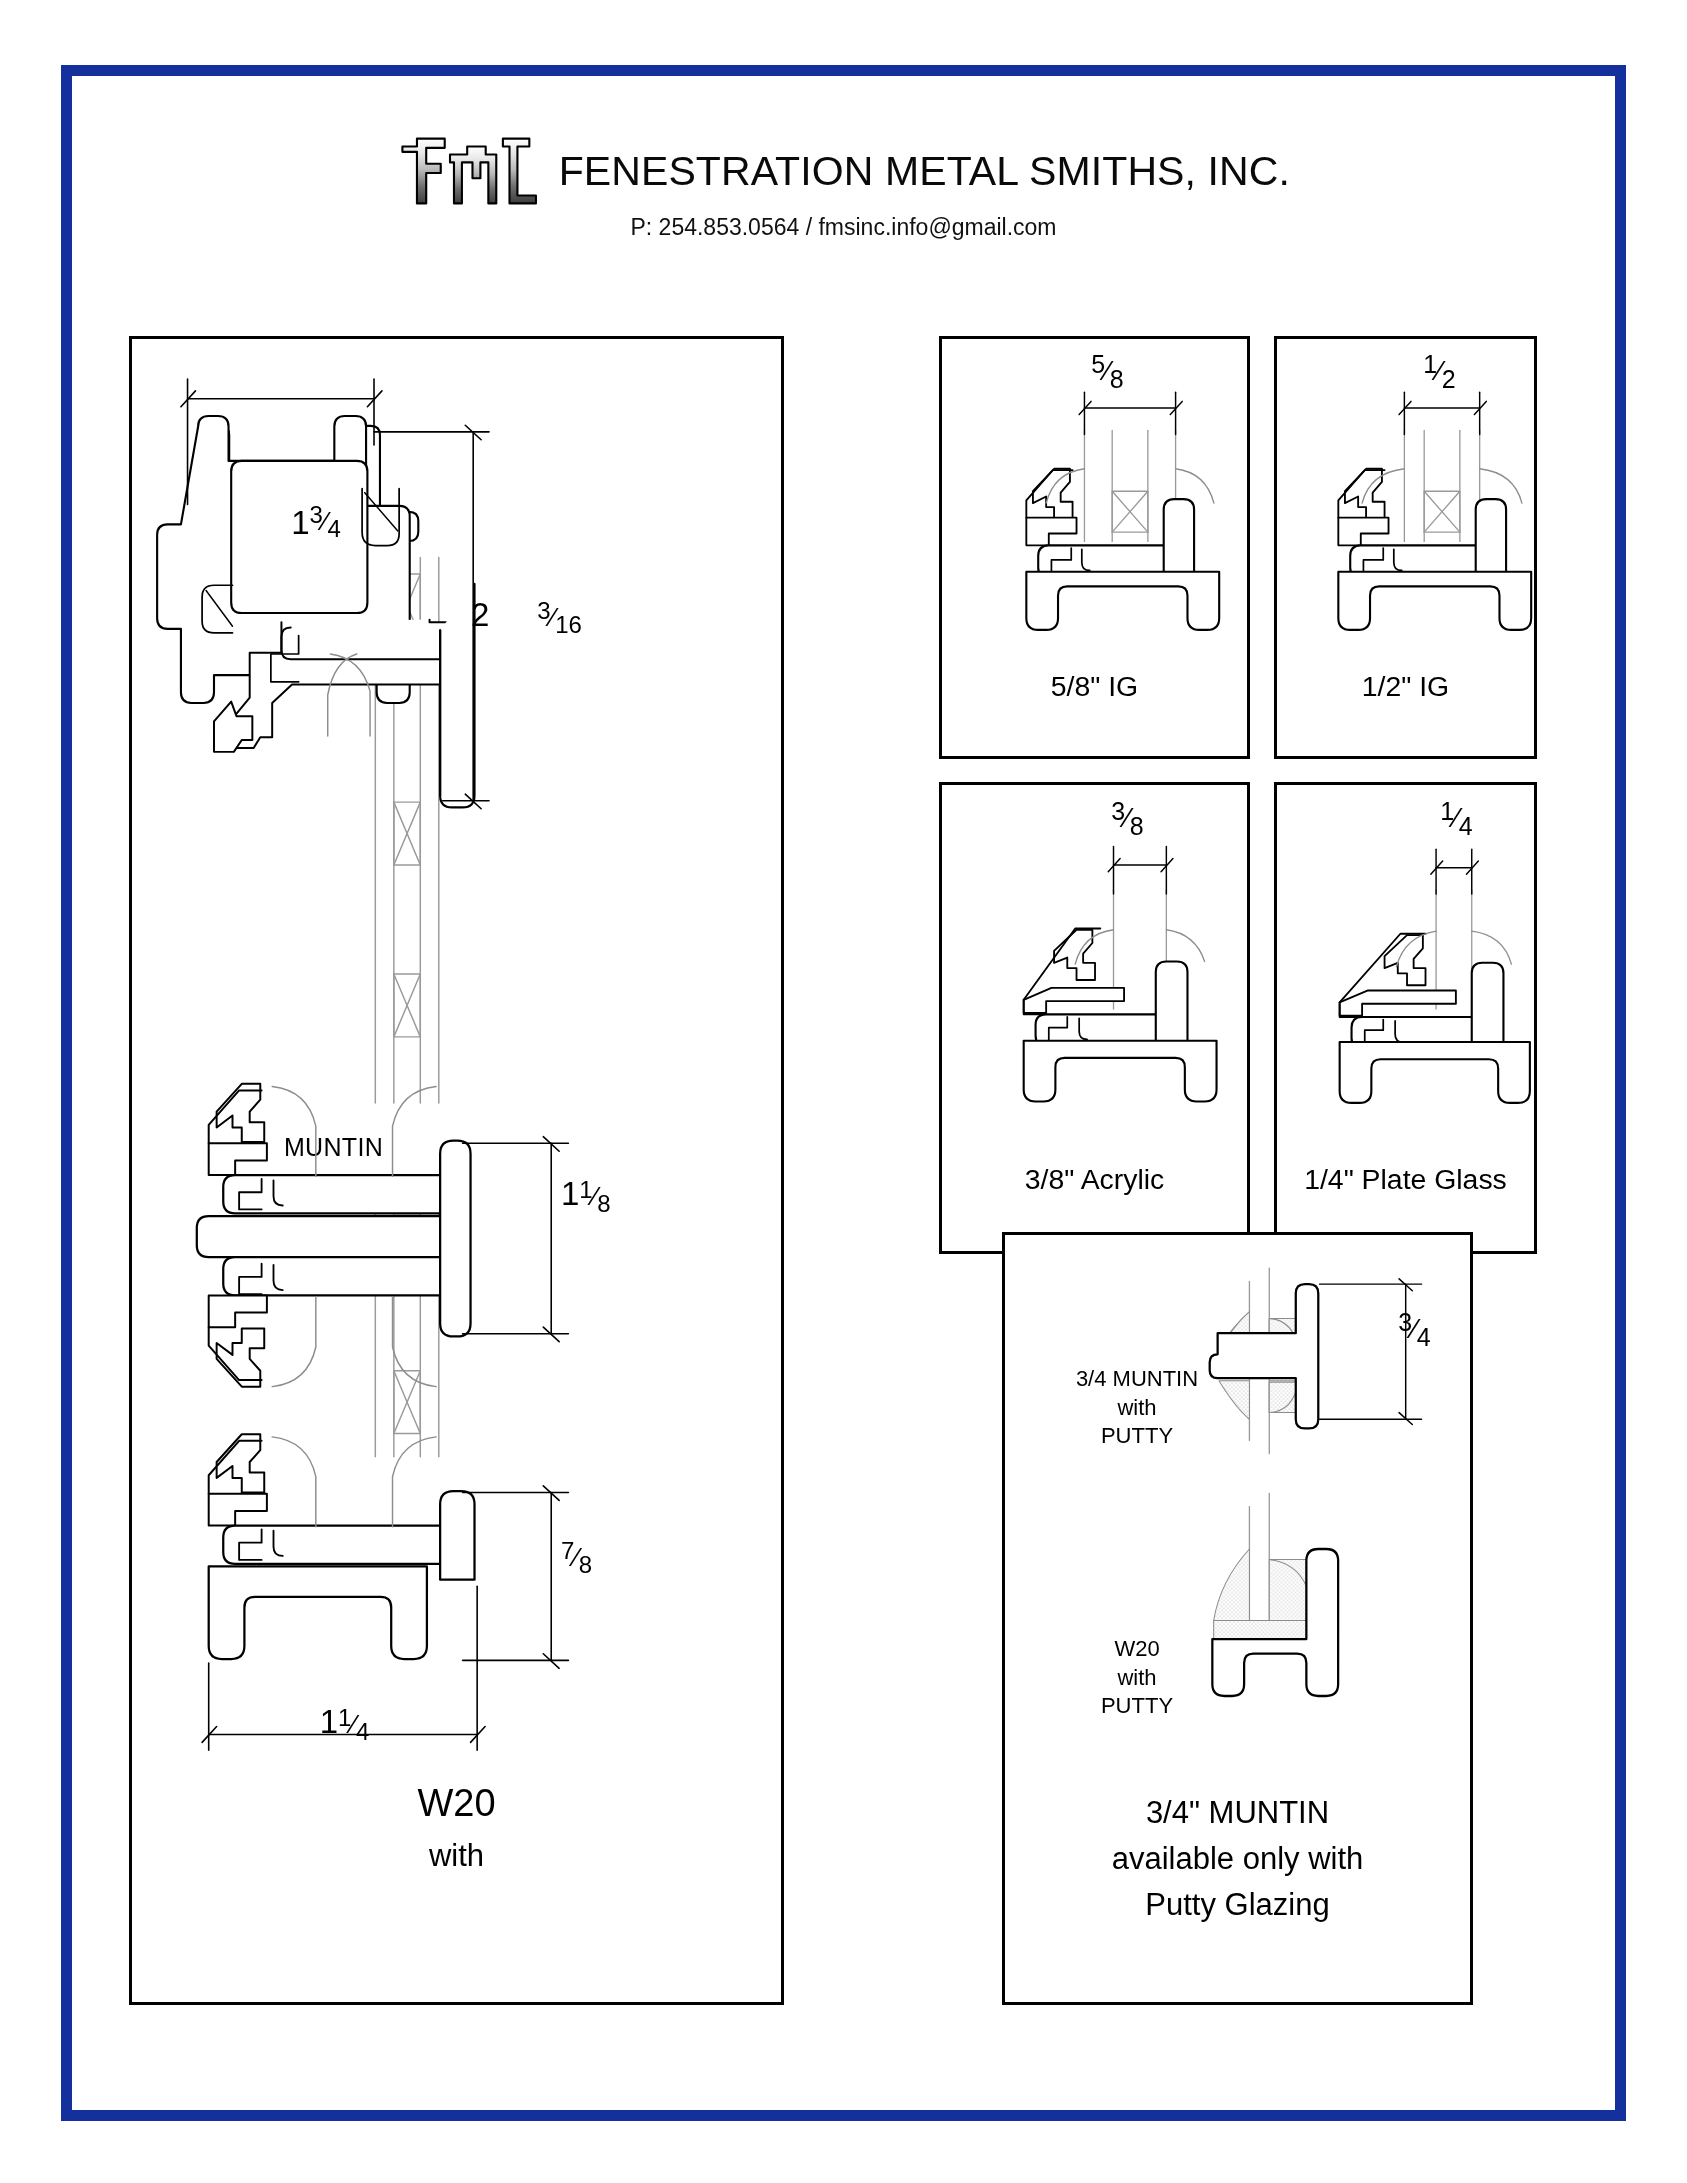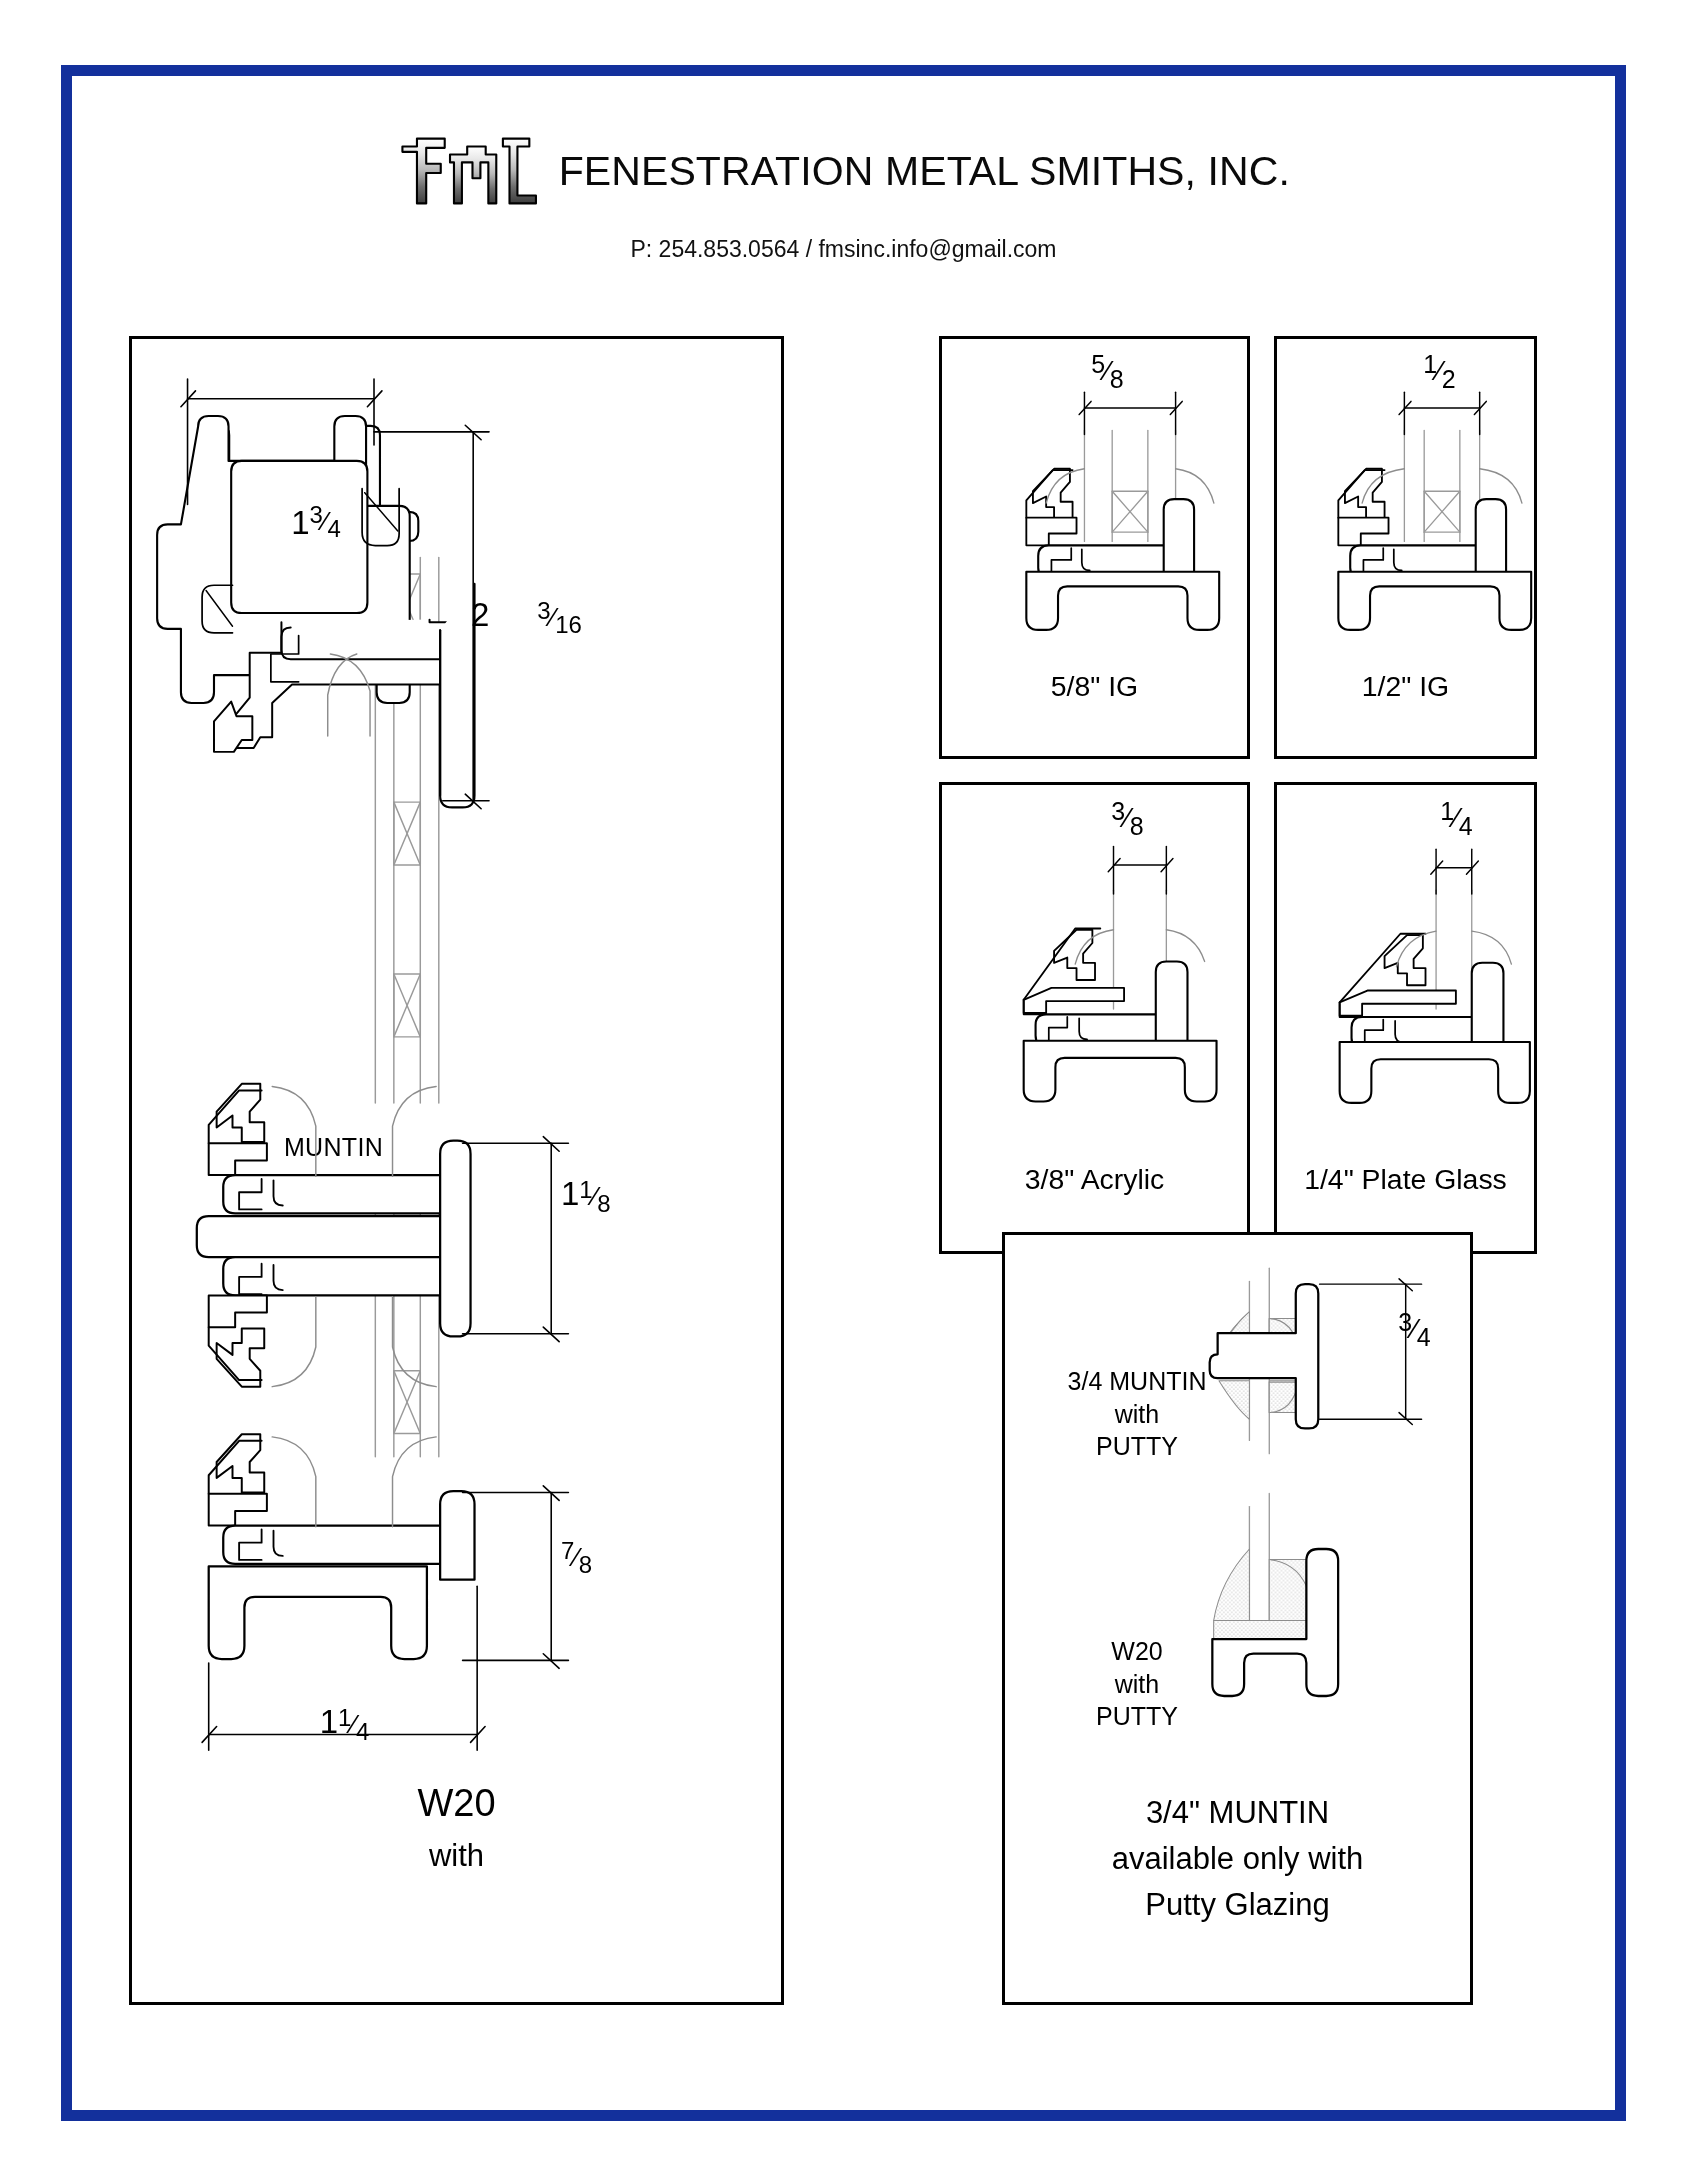--- a/index.html
+++ b/index.html
@@ -25,21 +25,21 @@
     display:flex;align-items:center;justify-content:center;gap:14.6px;
     height:78px;
   }
   #logo-mark{width:147px;height:78px;display:block;}
   #company-name{
     font-size:41px;letter-spacing:0.1px;font-weight:400;color:#0a0a0a;
     white-space:nowrap;line-height:1;
     transform:scaleX(1.0);
   }
   #contact-line{
-    margin-top:26px;font-size:23px;color:#111;white-space:nowrap;
+    margin-top:4px;font-size:23px;color:#111;white-space:nowrap;
   }
   
   .panel{
     position:absolute;box-sizing:border-box;
     border:3.3px solid #000;background:#fff;
   }
   .panel-caption{
     position:absolute;left:0;width:100%;text-align:center;
     color:#000;line-height:1.18;
   }
@@ -55,21 +55,21 @@
   .row-label{
     position:absolute;text-align:right;font-size:25px;letter-spacing:0.3px;
     color:#000;white-space:nowrap;
   }
   .drawing{position:absolute;}
   svg{display:block;overflow:visible;}
   .big-caption{font-size:38px;}
   .mid-caption{font-size:31px;}
   .small-caption{font-size:28.4px;}
   .side-note{
-    position:absolute;text-align:center;font-size:25px;line-height:1.3;
+    position:absolute;text-align:center;font-size:22px;line-height:1.3;
     white-space:nowrap;color:#000;
   }
 </style>
 </head>
 <body>
 
 <div id="page">
 
   <div id="blue-frame"></div>
 

